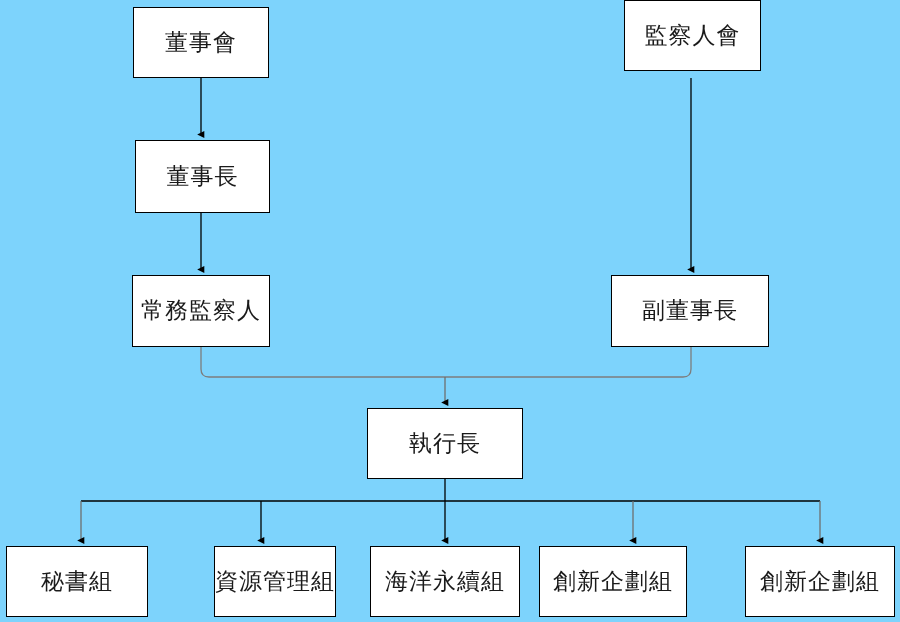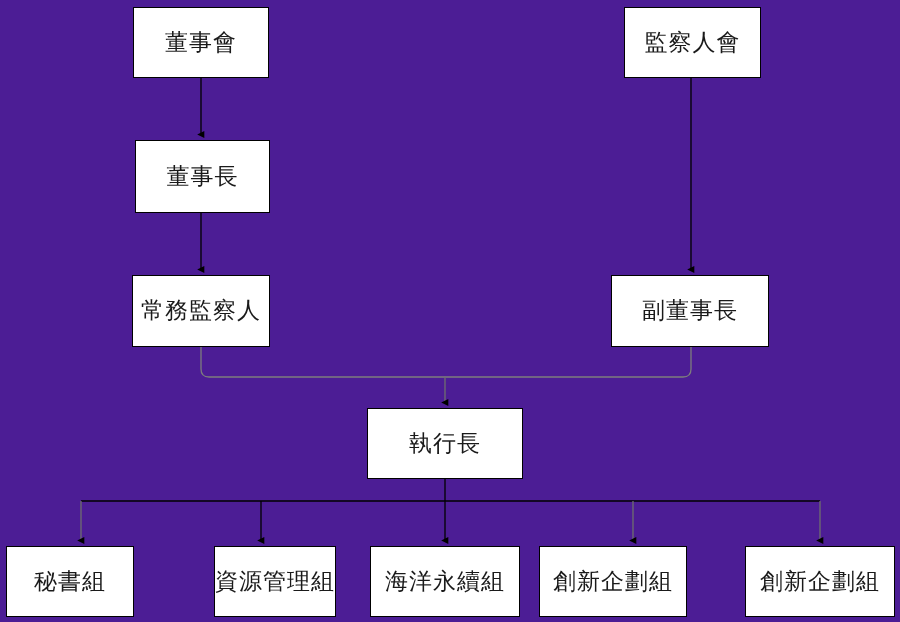--- a/index.html
+++ b/index.html
@@ -5,21 +5,21 @@
 <style>
   html, body {
     margin: 0;
     padding: 0;
     background: #ffffff;
   }
   #chart-root {
     position: relative;
     width: 900px;
     height: 622px;
-    background: #4c1d95;
+    background: #7dd3fc;
     overflow: hidden;
     font-family: "DejaVu Sans", "Liberation Sans", sans-serif;
   }
   #connector-layer {
     position: absolute;
     left: 0;
     top: 0;
     width: 900px;
     height: 622px;
     pointer-events: none;
@@ -37,30 +37,30 @@
   .node-label {
     font-size: 23px;
     line-height: 1.1;
     color: #1a1a1a;
     letter-spacing: 1px;
     white-space: nowrap;
     text-align: center;
   }
   
   #node-board          { left: 133px; top: 7px;   width: 136px; height: 71px; }
-  #node-supervisors    { left: 624px; top: 7px;   width: 137px; height: 71px; }
+  #node-supervisors    { left: 624px; top: 0;   width: 137px; height: 71px; }
   
   #node-chairman       { left: 135px; top: 140px; width: 135px; height: 73px; }
   
   #node-vice-chairman  { left: 132px; top: 275px; width: 138px; height: 72px; }
   #node-managing-sup   { left: 611px; top: 275px; width: 158px; height: 72px; }
   
   #node-ceo            { left: 367px; top: 408px; width: 156px; height: 71px; }
   
-  #node-dept-0 { left: 6px;   top: 546px; width: 128px; height: 71px; }
+  #node-dept-0 { left: 6px;   top: 546px; width: 142px; height: 71px; }
   #node-dept-1 { left: 186px; top: 546px; width: 122px; height: 71px; margin-left: 28px; }
   #node-dept-2 { left: 370px; top: 546px; width: 150px; height: 71px; }
   #node-dept-3 { left: 539px; top: 546px; width: 148px; height: 71px; }
   #node-dept-4 { left: 745px; top: 546px; width: 150px; height: 71px; }
 </style>
 </head>
 <body>
 
 <div id="chart-root">
 

